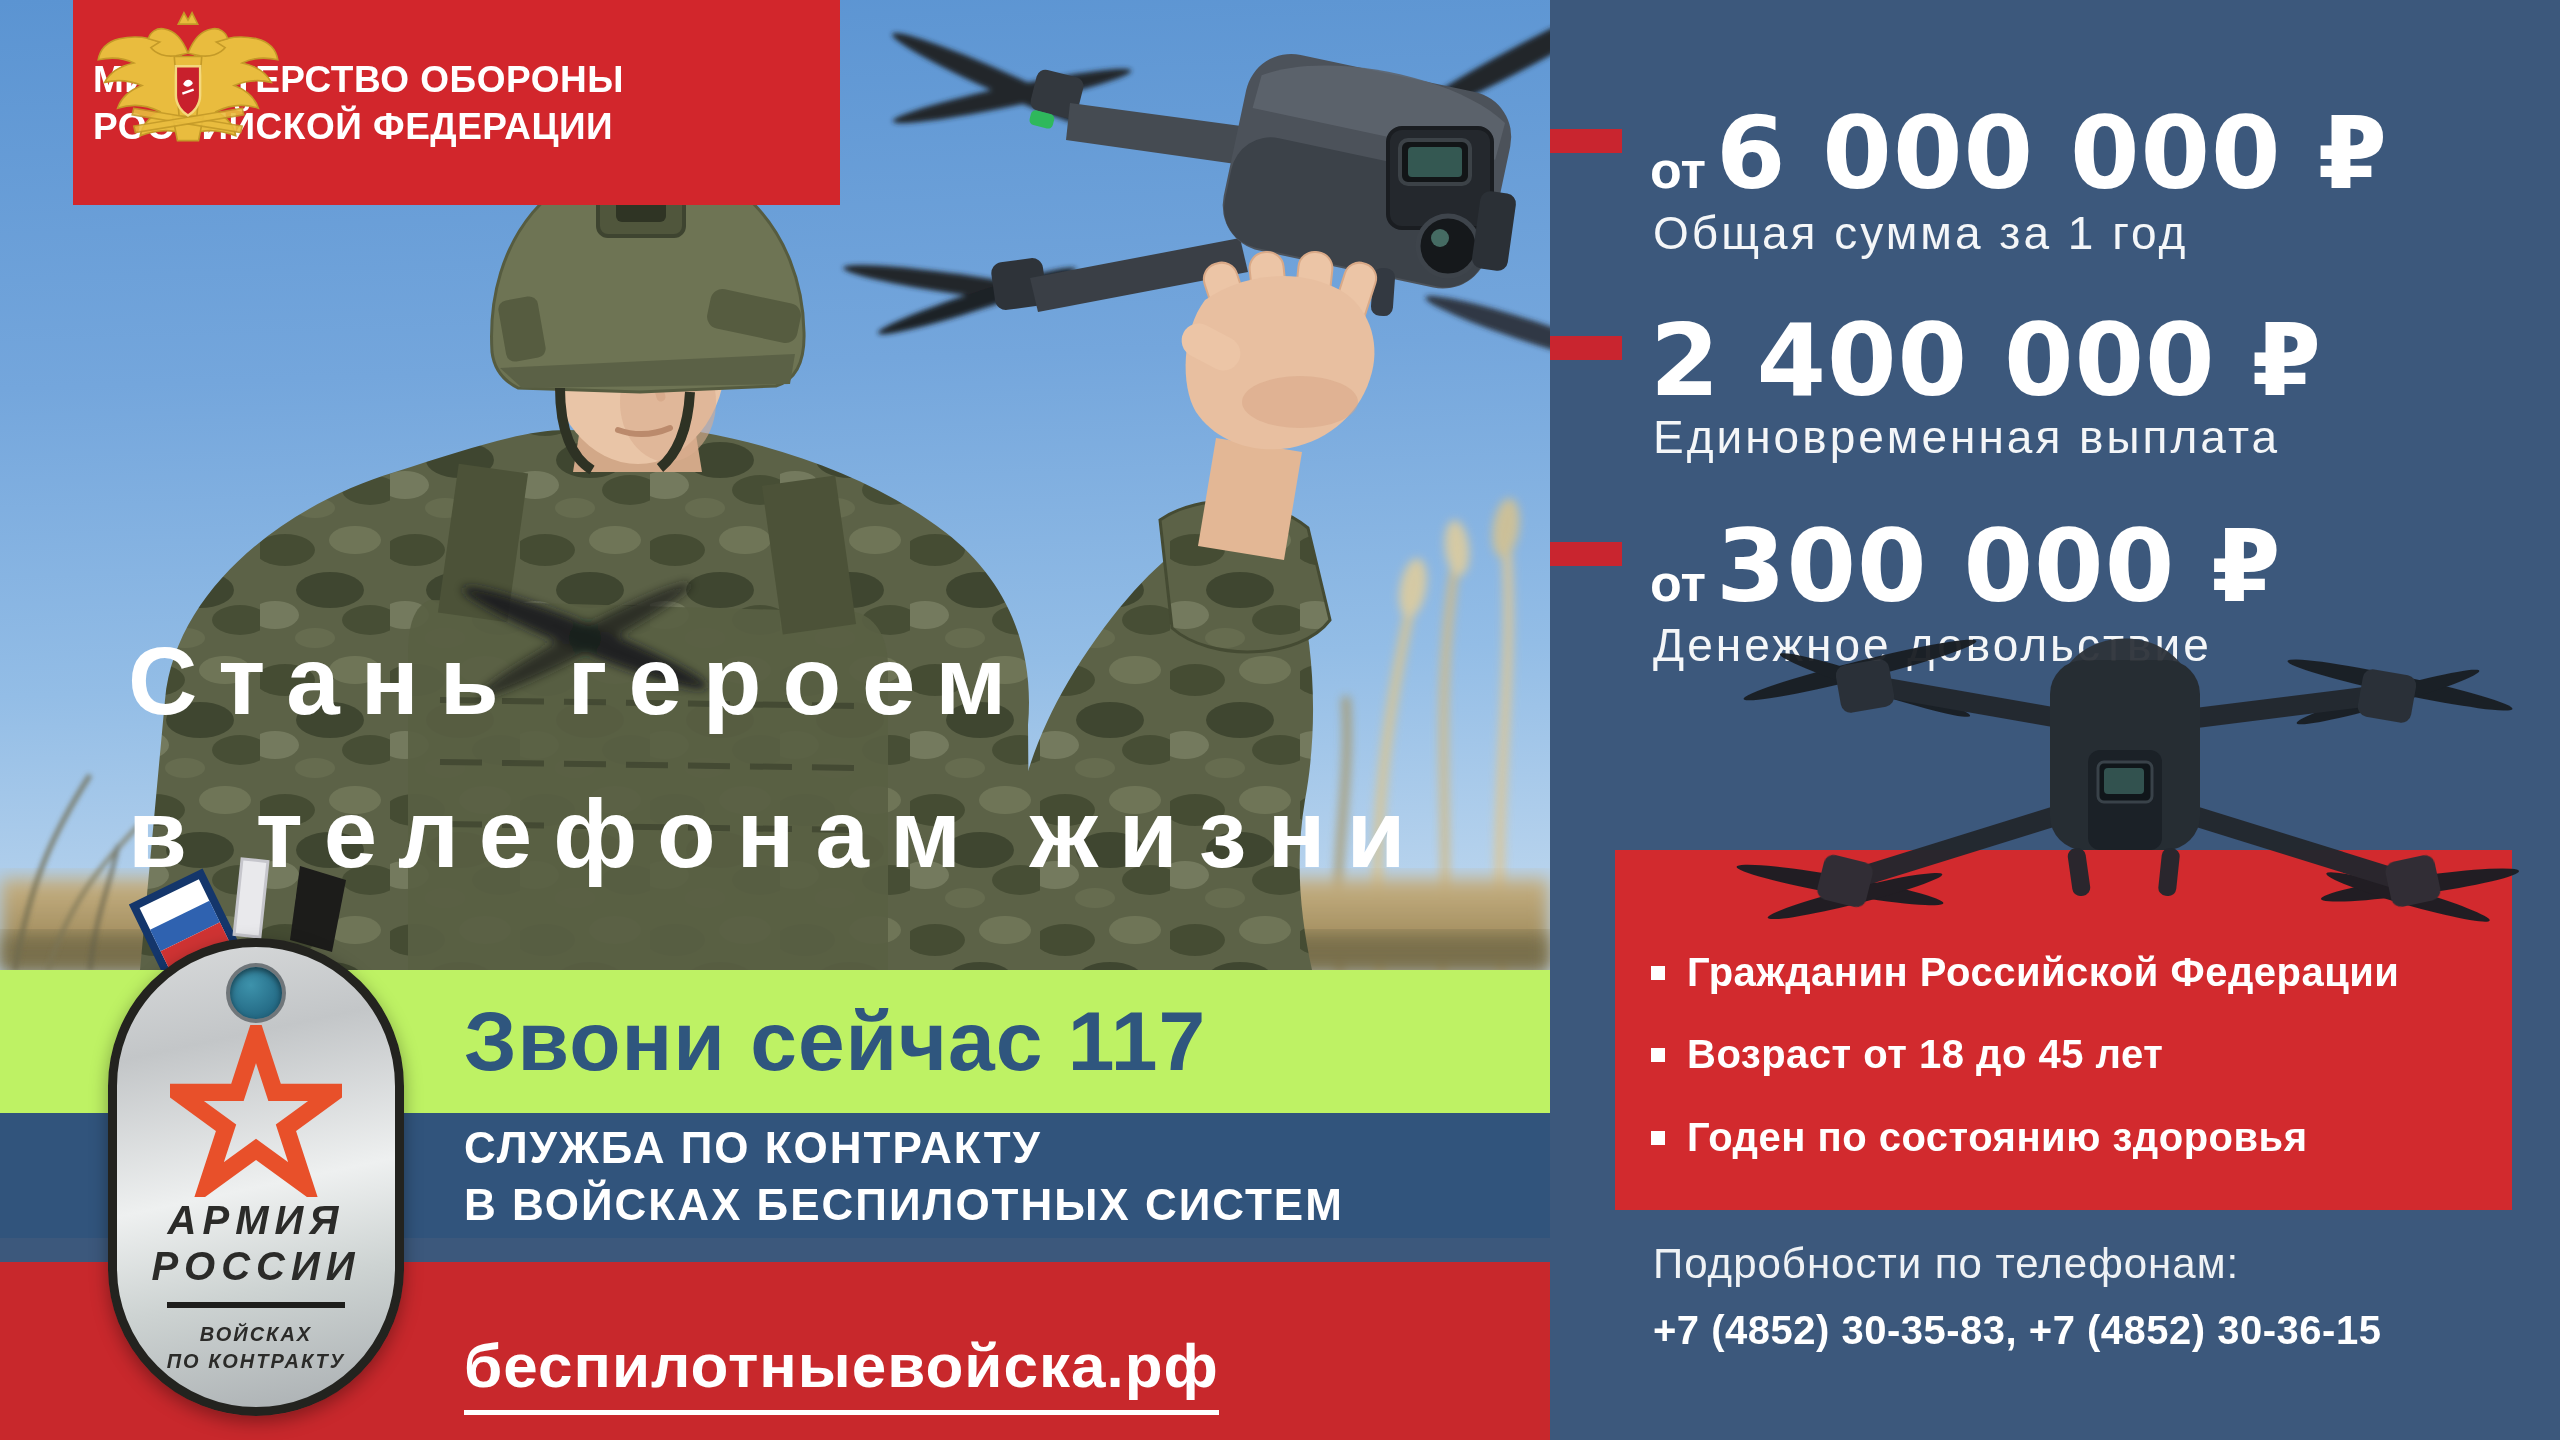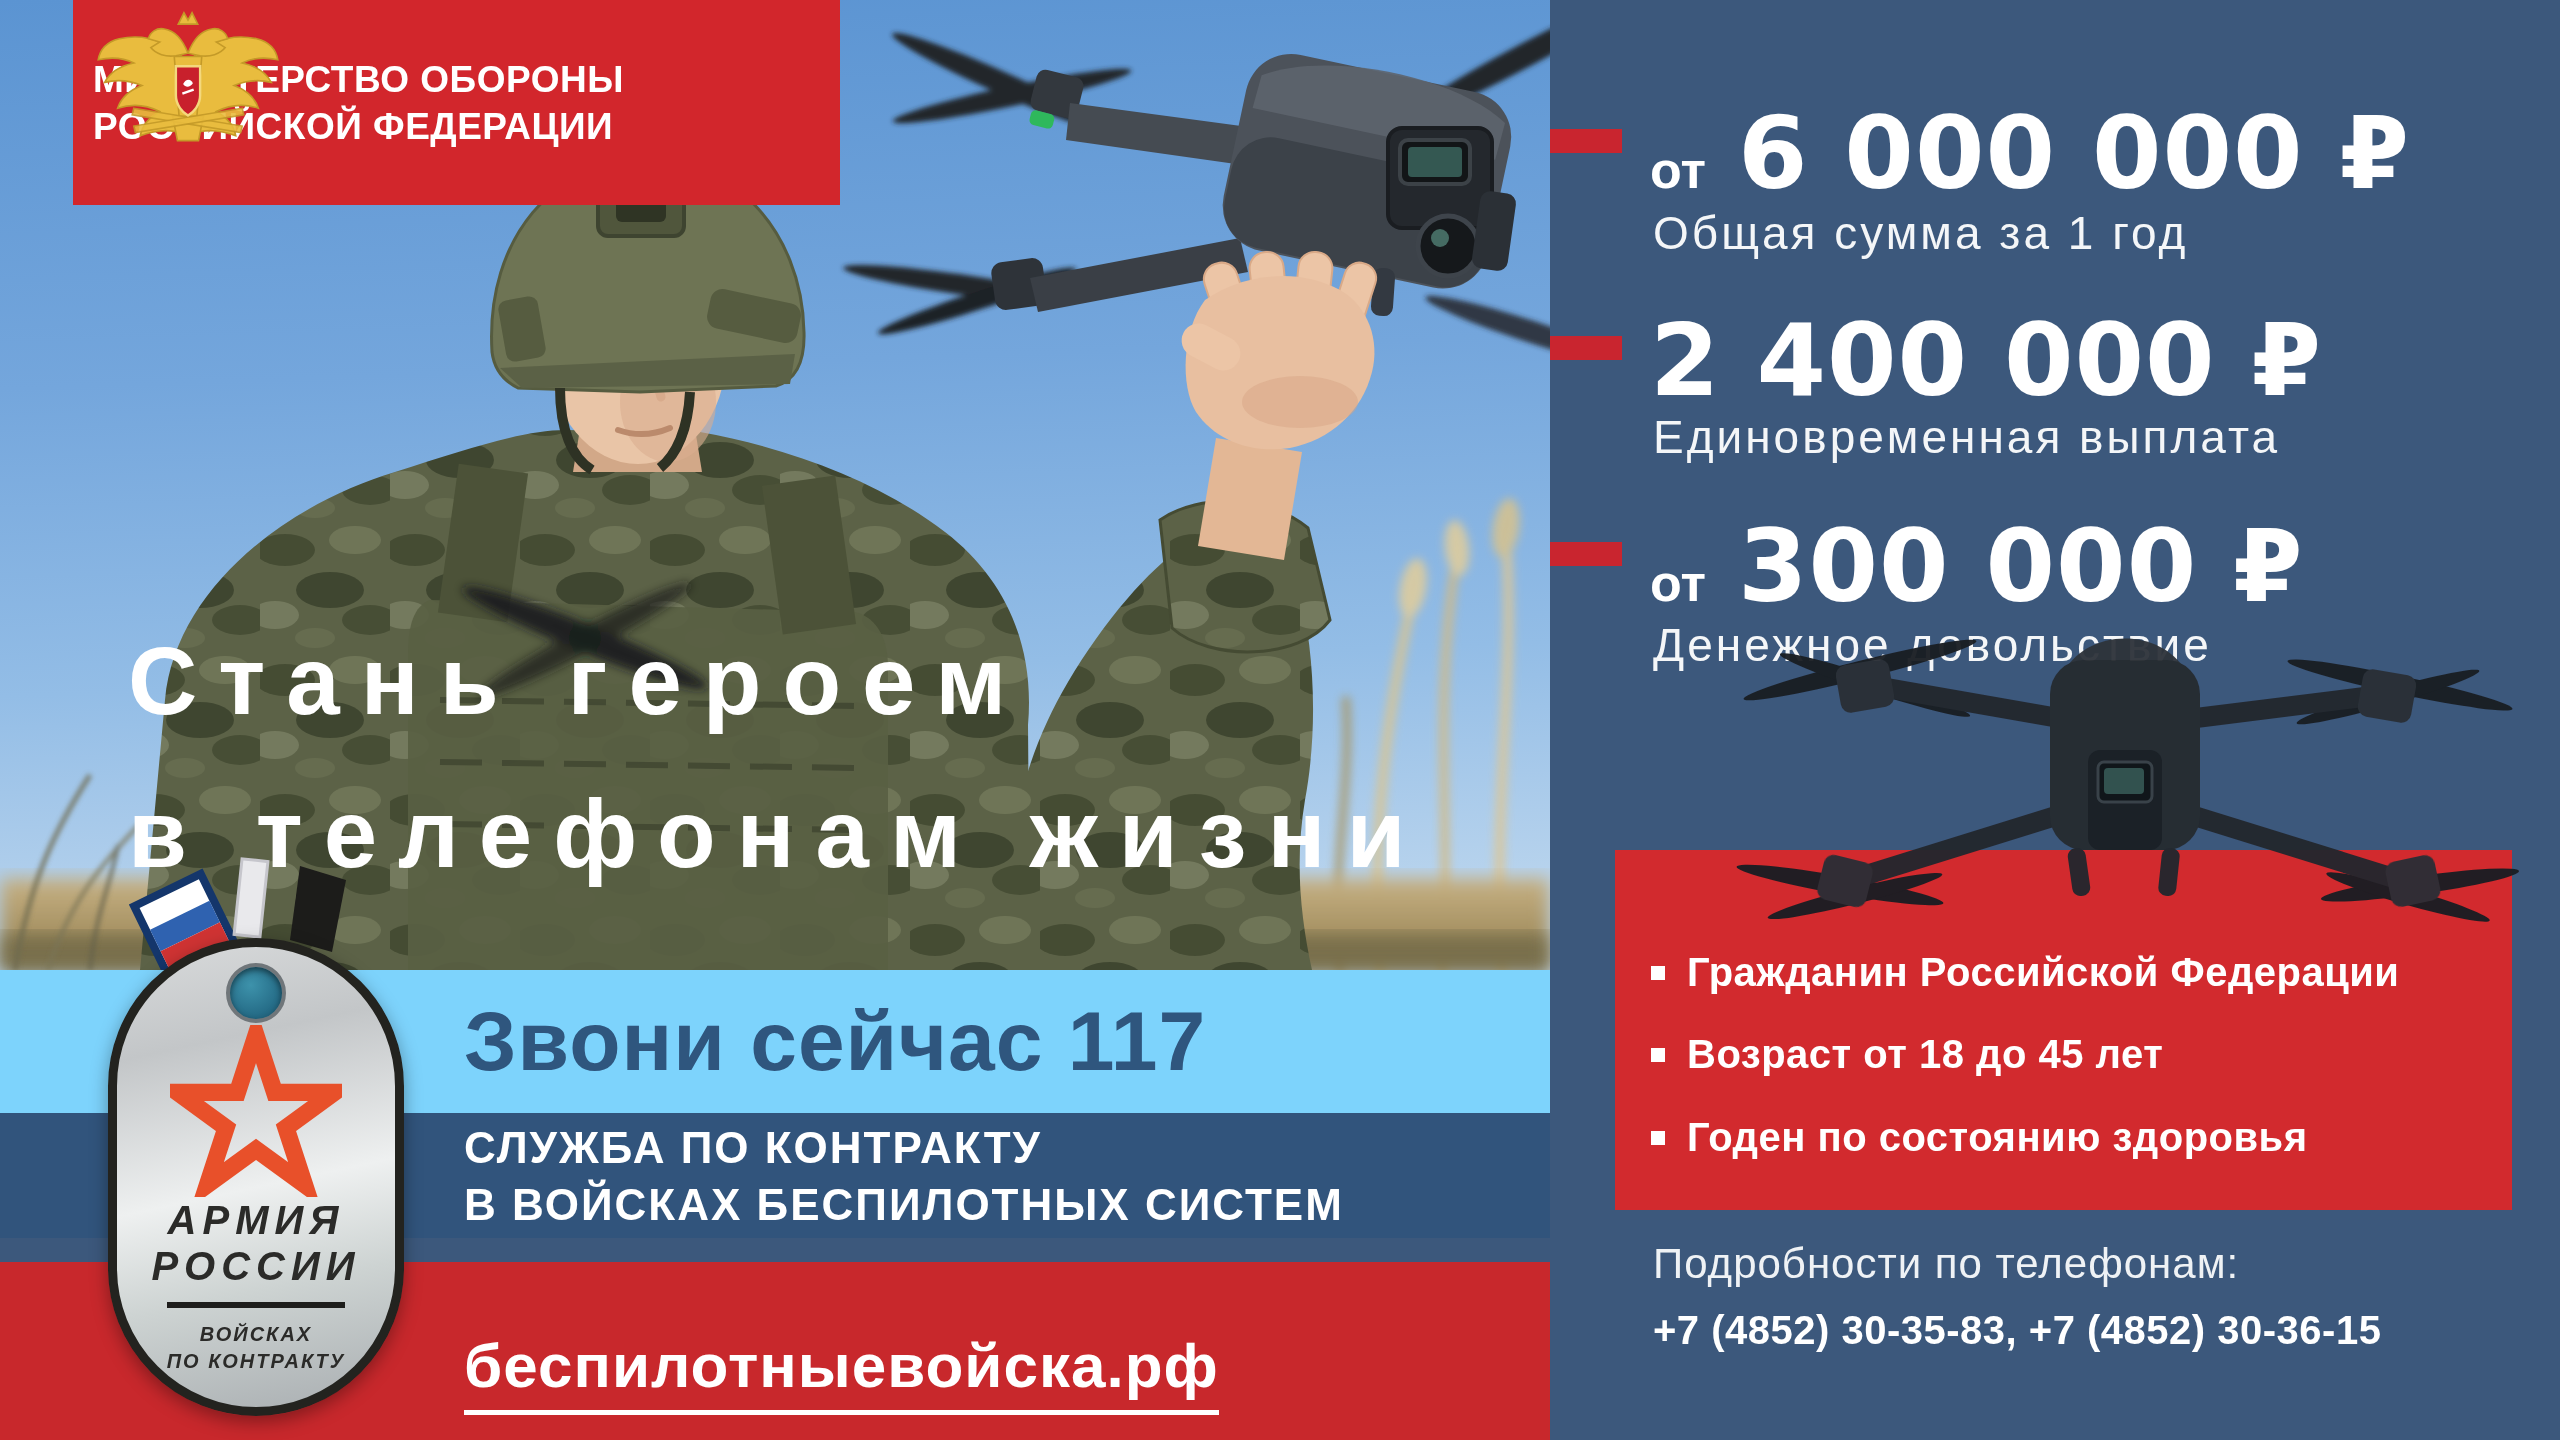--- a/index.html
+++ b/index.html
@@ -16,21 +16,21 @@
     display:flex;align-items:center;z-index:4;}
   .mod-banner .emblem{width:186px;height:168px;margin-left:22px;flex:0 0 auto;}
   .mod-text{margin-left:20px;color:#fff;font-weight:700;font-size:37px;line-height:47px;letter-spacing:.5px;}
 
   
   .headline{position:absolute;left:128px;top:604px;z-index:4;color:#fff;font-weight:700;
     font-size:96px;line-height:153px;letter-spacing:21px;white-space:nowrap;}
 
   
   .band{position:absolute;left:0;width:1550px;z-index:2;}
-  .band-white{top:970px;height:143px;background:#7dd3fc;display:flex;align-items:center;}
+  .band-white{top:970px;height:143px;background:#bef264;display:flex;align-items:center;}
   .call-now{margin-left:464px;color:#2F567E;font-weight:700;font-size:84px;letter-spacing:1px;}
   .band-blue{top:1113px;height:125px;background:#31547C;display:flex;flex-direction:column;justify-content:center;}
   .service-line{margin-left:464px;color:#fff;font-weight:700;font-size:44px;line-height:57px;letter-spacing:2px;}
   .band-red{top:1262px;height:221px;background:#C8282C;display:flex;align-items:center;}
   .website{margin-left:464px;color:#fff;font-weight:700;font-size:62px;letter-spacing:1px;
     border-bottom:5px solid #fff;padding-bottom:9px;cursor:pointer;}
 
   
   .dogtag{position:absolute;left:108px;top:938px;width:278px;height:460px;z-index:6;
     border:9px solid #23231f;border-radius:150px;
@@ -43,21 +43,21 @@
   .tag-star{width:172px;height:172px;margin-top:2px;flex:0 0 auto;}
   .tag-brand{color:#2b2b29;font-weight:700;font-size:40px;line-height:46px;letter-spacing:6px;text-align:center;margin-top:0;}
   .tag-divider{width:178px;height:6px;background:#1e1e1c;margin:13px 0 13px;}
   .tag-sub{color:#2b2b29;font-weight:700;font-size:20px;line-height:27px;letter-spacing:2px;text-align:center;}
 
   
   .panel{position:absolute;left:1550px;top:0;width:1010px;height:1440px;background:#3C587C;overflow:hidden;}
   .dash{position:absolute;left:0;width:72px;height:24px;background:#C9252F;}
   .offer-row{position:absolute;left:100px;display:flex;align-items:baseline;color:#fff;white-space:nowrap;}
   .offer-prefix{font-size:52px;font-weight:700;}
-  .offer-prefix:not(:empty){margin-right:32px;}
+  .offer-prefix:not(:empty){margin-right:10px;}
   .offer-amount{font-family:"DejaVu Sans",sans-serif;font-weight:700;font-size:100px;letter-spacing:1px;}
   .offer-label{position:absolute;left:103px;color:#F4F6F8;font-size:46px;font-weight:400;letter-spacing:3px;white-space:nowrap;}
 
   .req-box{position:absolute;left:65px;top:850px;width:885px;height:360px;background:#D22A2E;padding-left:12px;}
   .req-row{position:absolute;left:36px;right:20px;display:flex;align-items:center;gap:22px;}
   .req-bullet{width:14px;height:14px;background:#fff;flex:0 0 auto;}
   .req-text{color:#fff;font-weight:700;font-size:40px;letter-spacing:.5px;white-space:nowrap;}
 
   .panel-drone{position:absolute;left:170px;top:600px;width:830px;height:330px;z-index:3;}
 

